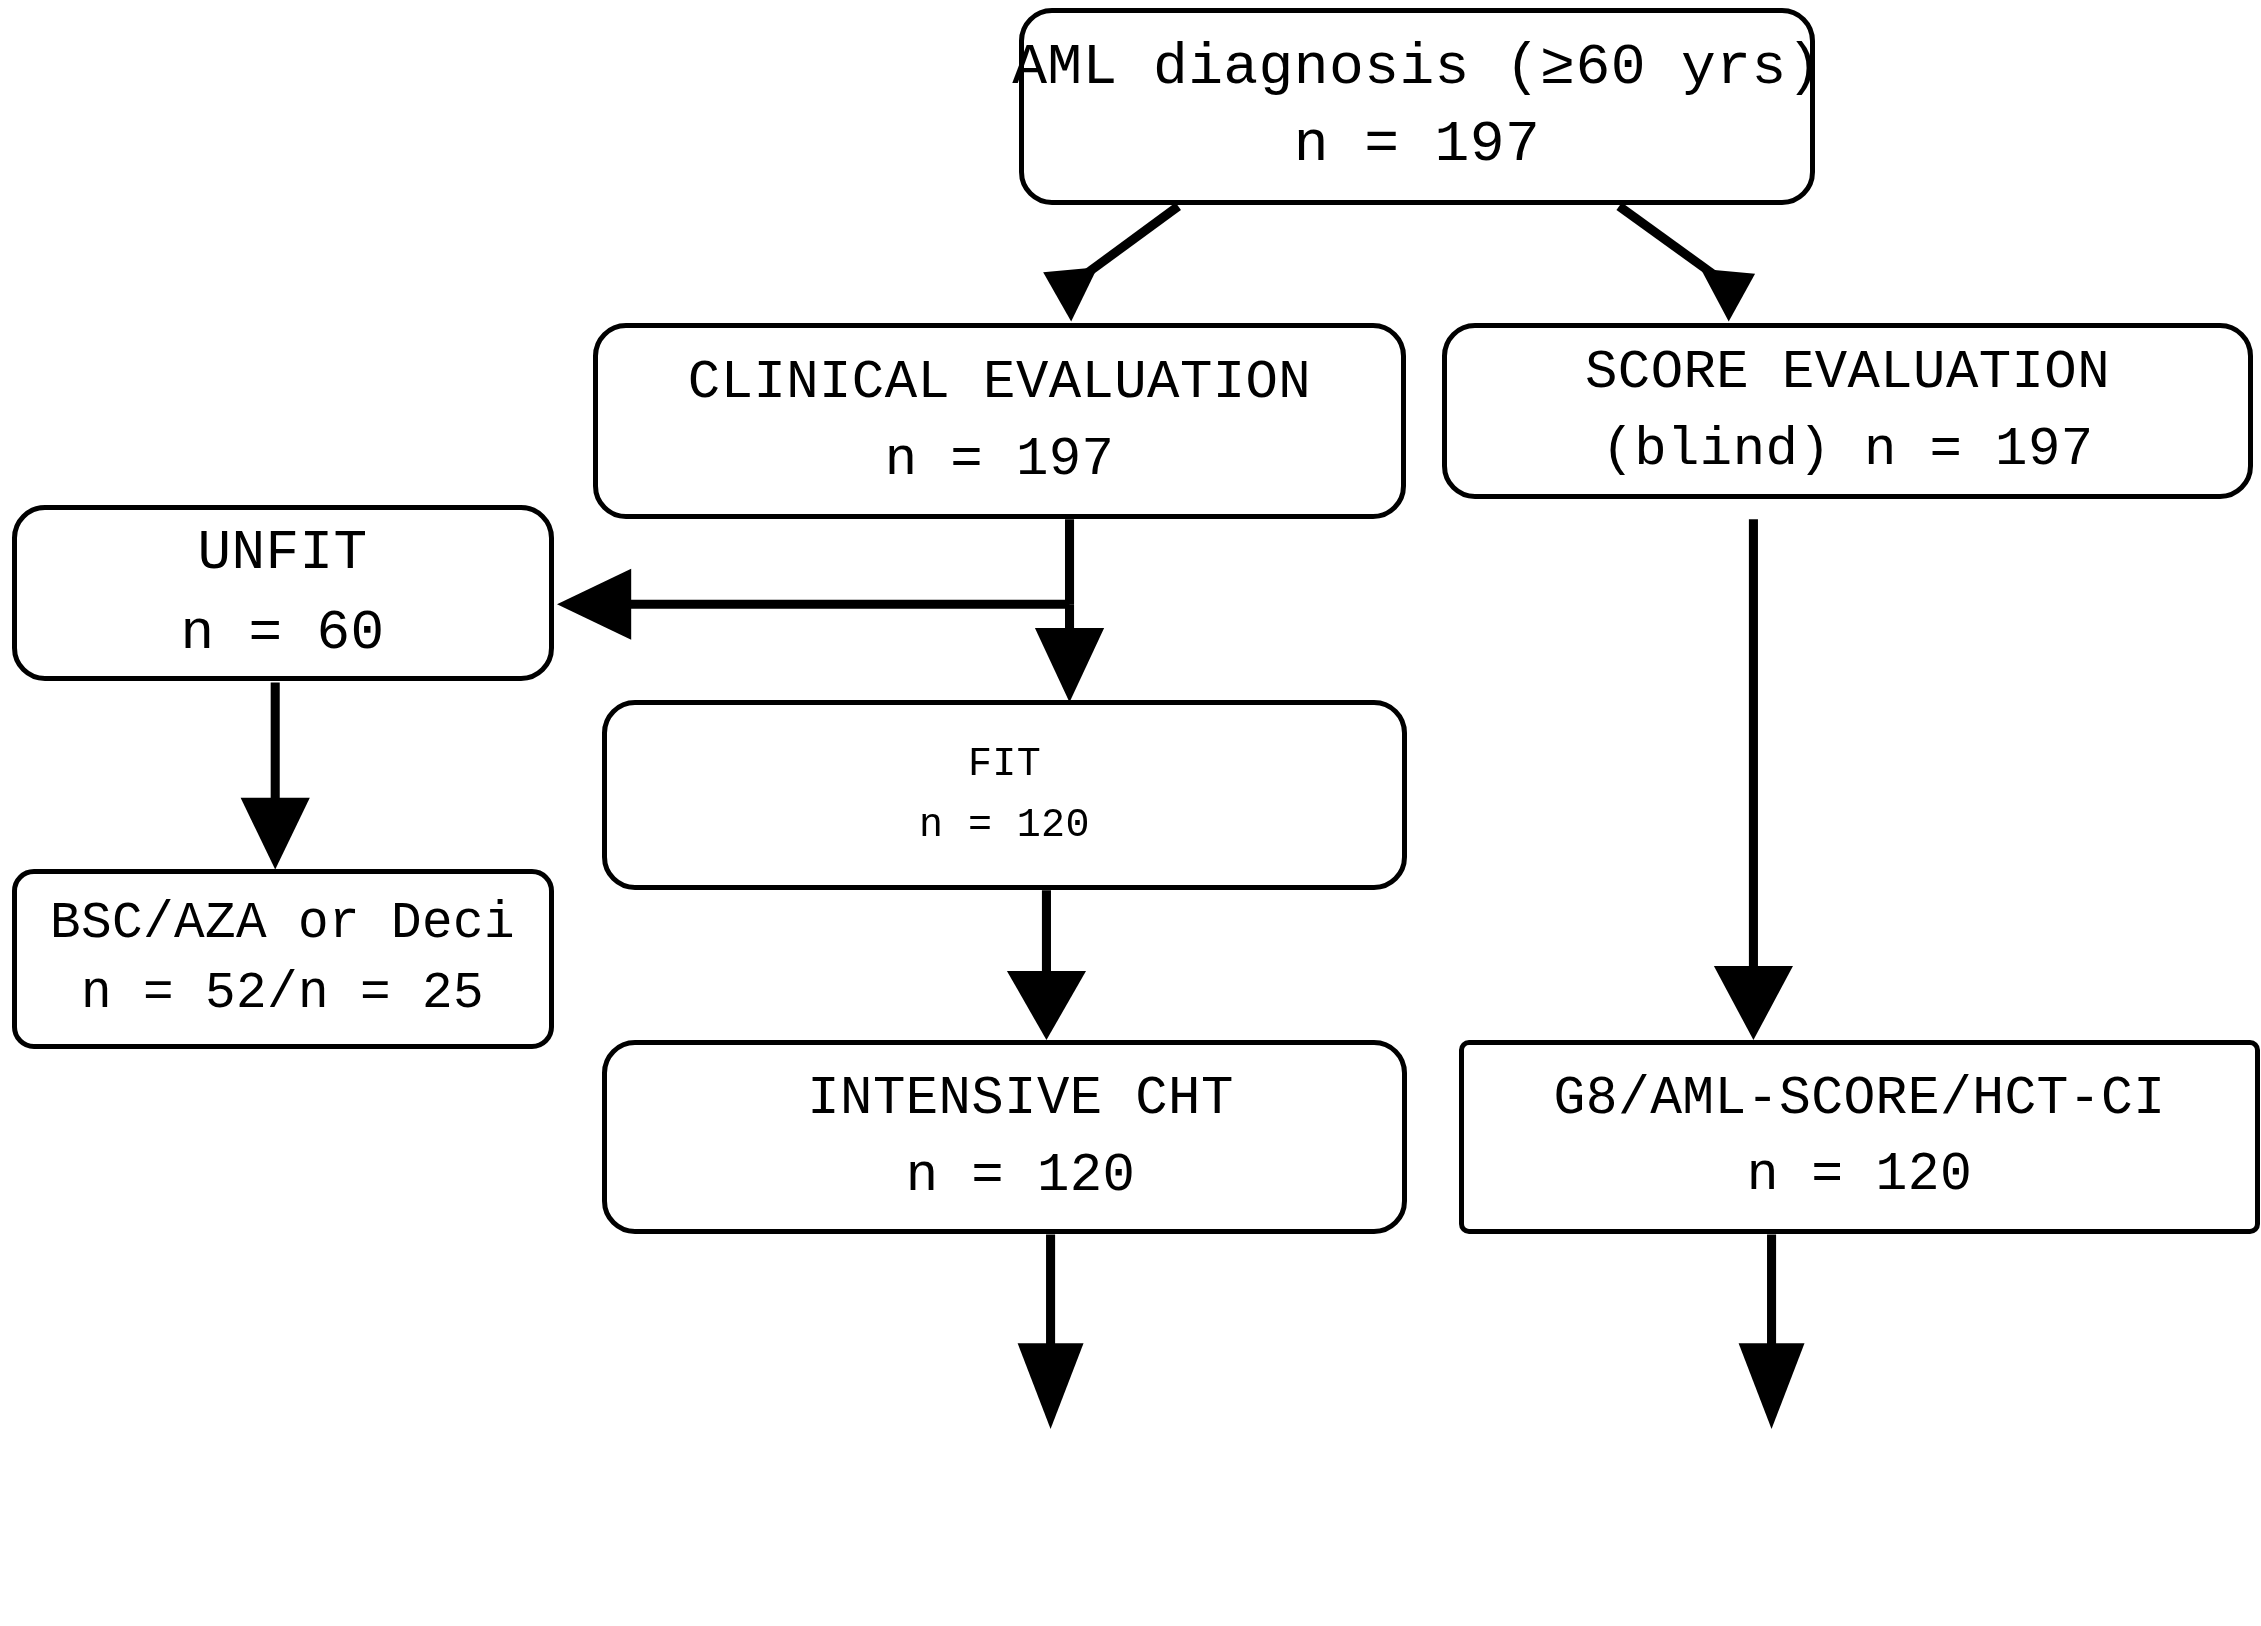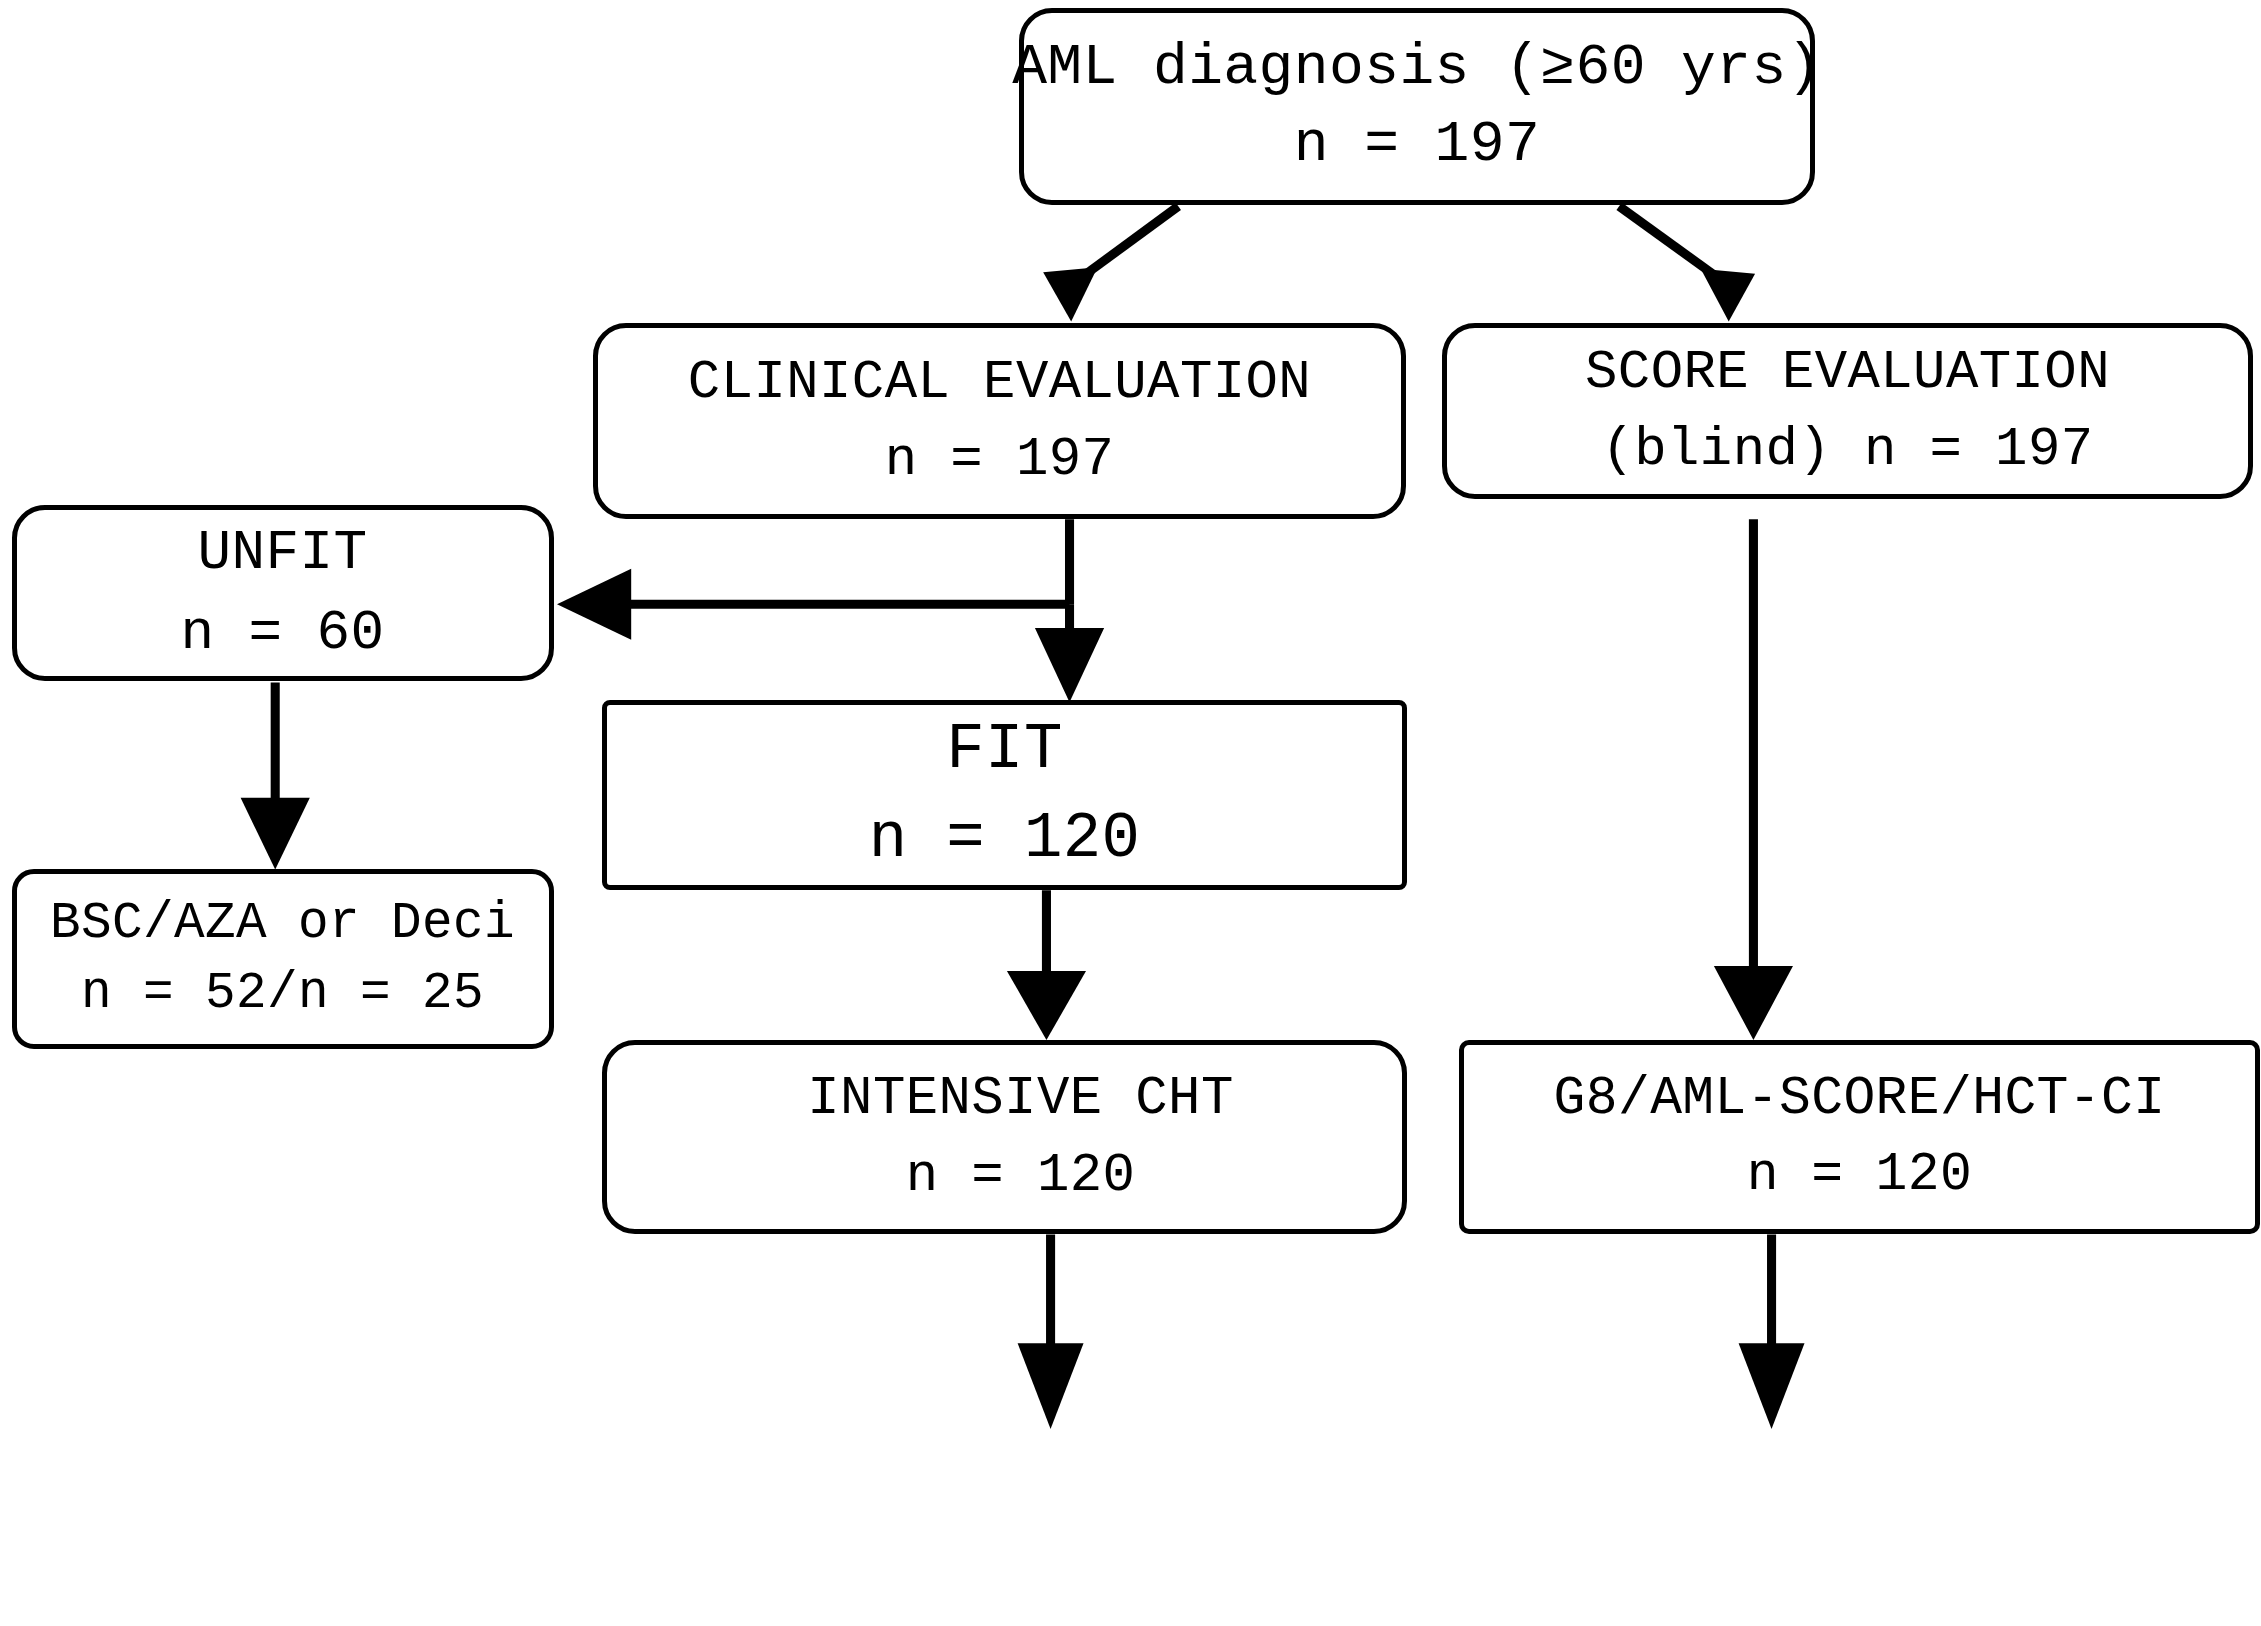--- a/index.html
+++ b/index.html
@@ -53,21 +53,21 @@
   }
 
   
   #node-aml          { left: 1019px; top: 8.2px;   width: 796px;  height: 197px; font-size: 58px; }
   #node-aml .line2   { margin-top: 8.2px; }
 
   #node-clinical     { left: 593px;  top: 323px;  width: 813px;  height: 196px; font-size: 54px; text-align: right; }
   #node-score        { left: 1442px; top: 323px;  width: 811px;  height: 176px; font-size: 54px; }
 
   #node-unfit        { left: 11.5px;   top: 505px;  width: 542px;  height: 176px; font-size: 56px; }
-  #node-fit          { left: 602px;  top: 700px;  width: 805px;  height: 190px; font-size: 64px; border-radius: 8px; }
+  #node-fit          { left: 602px;  top: 700px;  width: 805px;  height: 190px; font-size: 40px; }
 
   #node-bsc          { left: 11.5px;   top: 869px; width: 542px;  height: 180px; font-size: 51px; border-radius: 22px; }
   #node-bsc .line2   { margin-top: 10px; }
 
   #node-intensive    { left: 602px;  top: 1040px; width: 805px;  height: 194px; font-size: 54px; padding-left: 32px; }
   #node-g8           { left: 1459px; top: 1040px; width: 801px;  height: 194px; font-size: 53px; border-radius: 10px; }
 
   #node-outcome      { left: 876px; top: 1429px; width: 1058px; height: 192px; font-size: 54px; }
 </style>
 </head>

